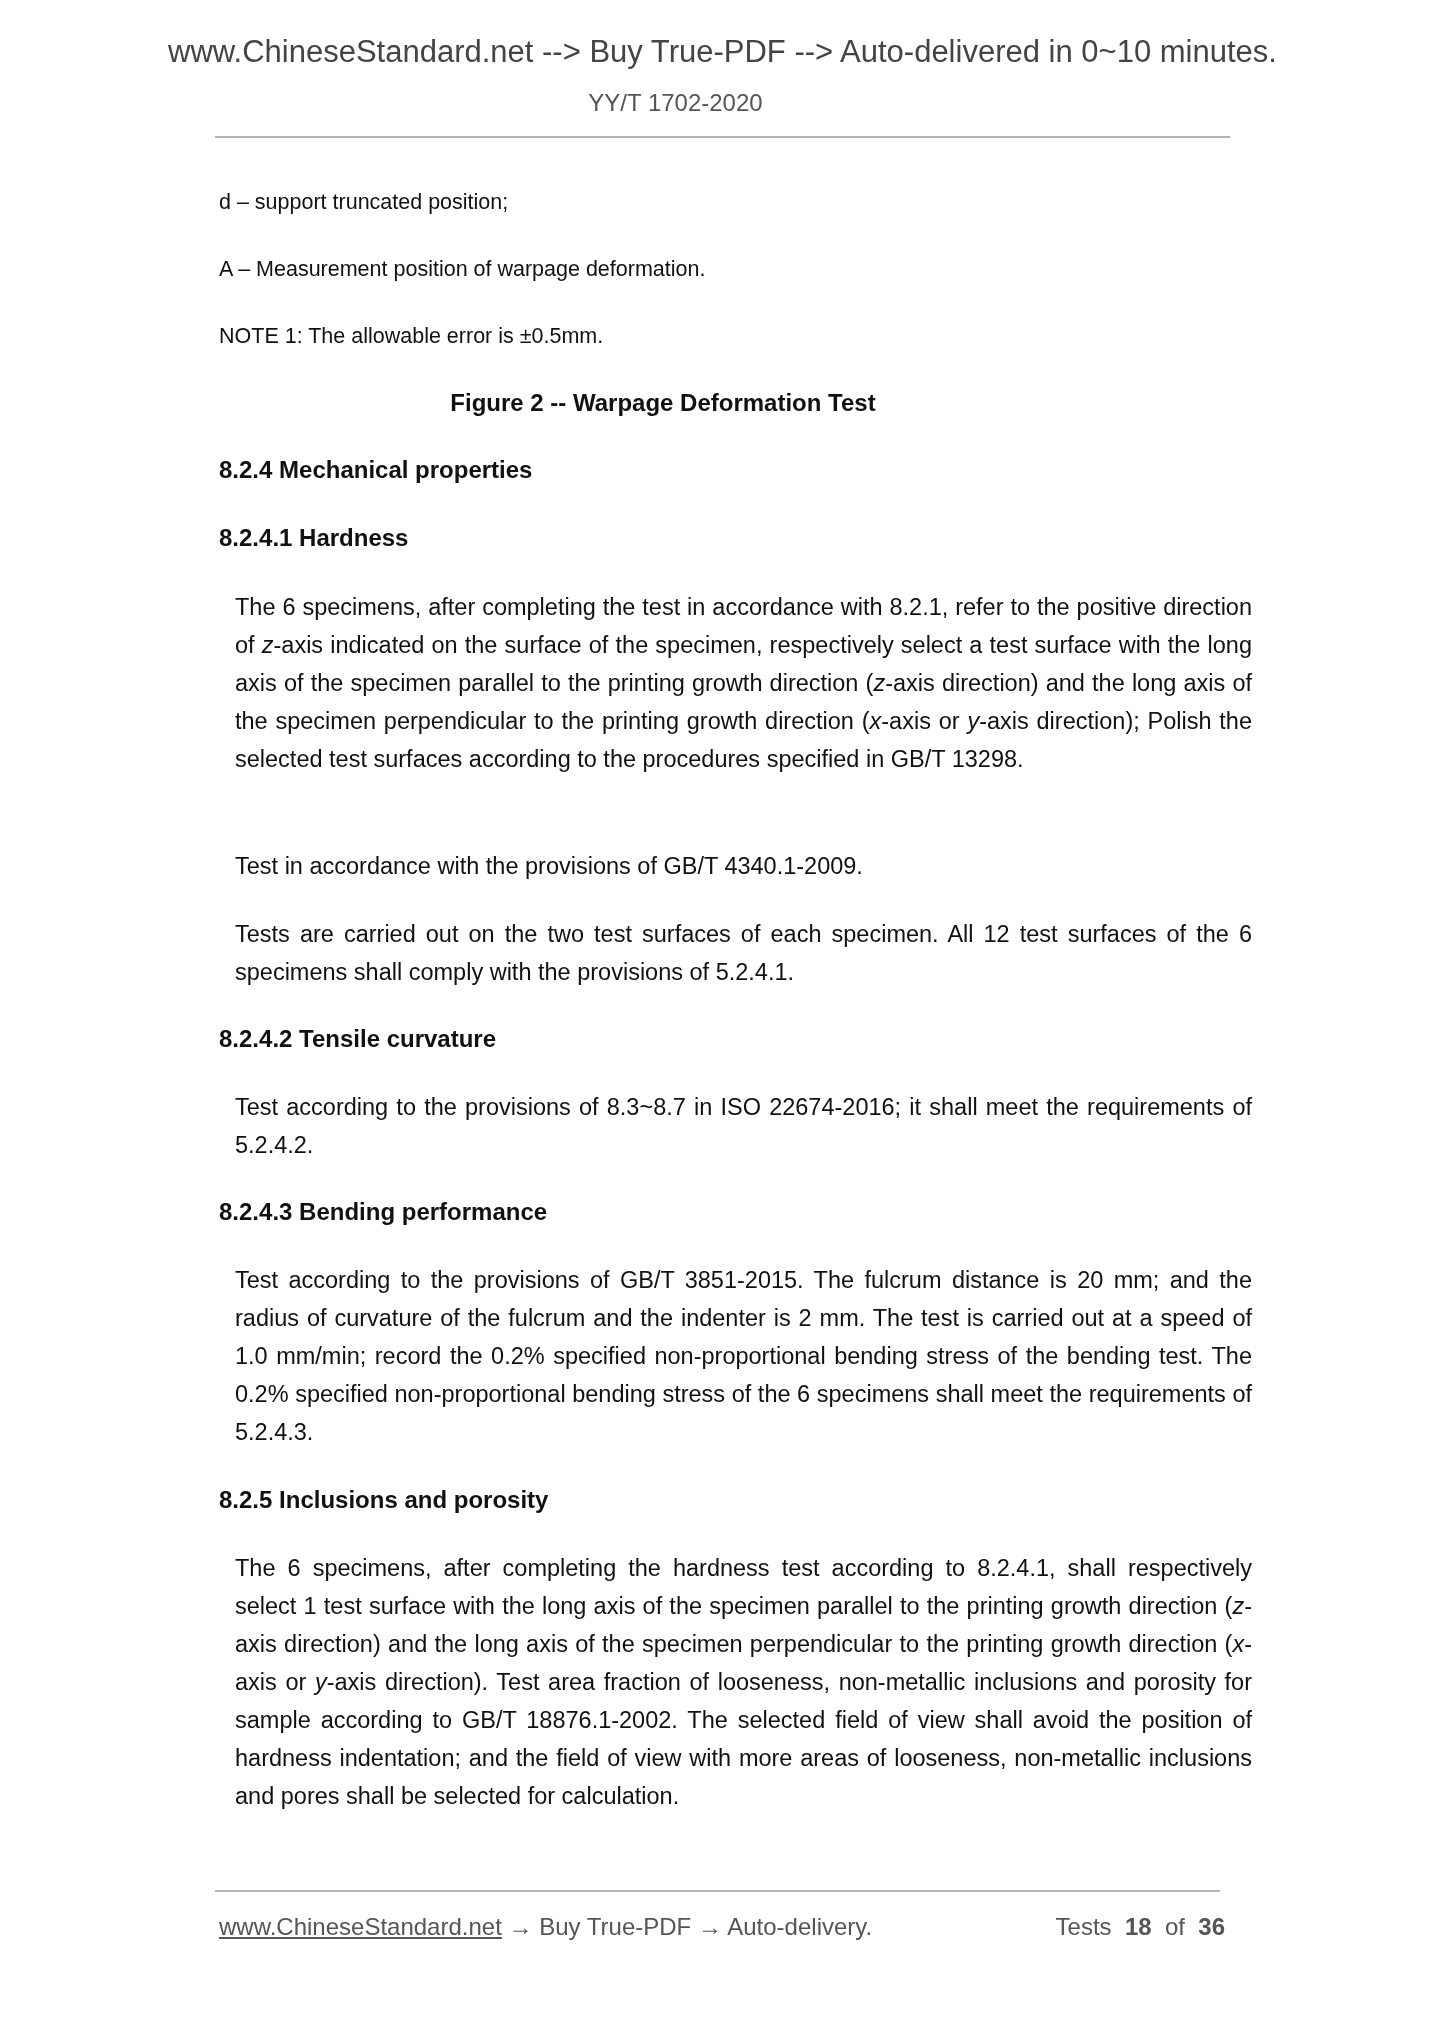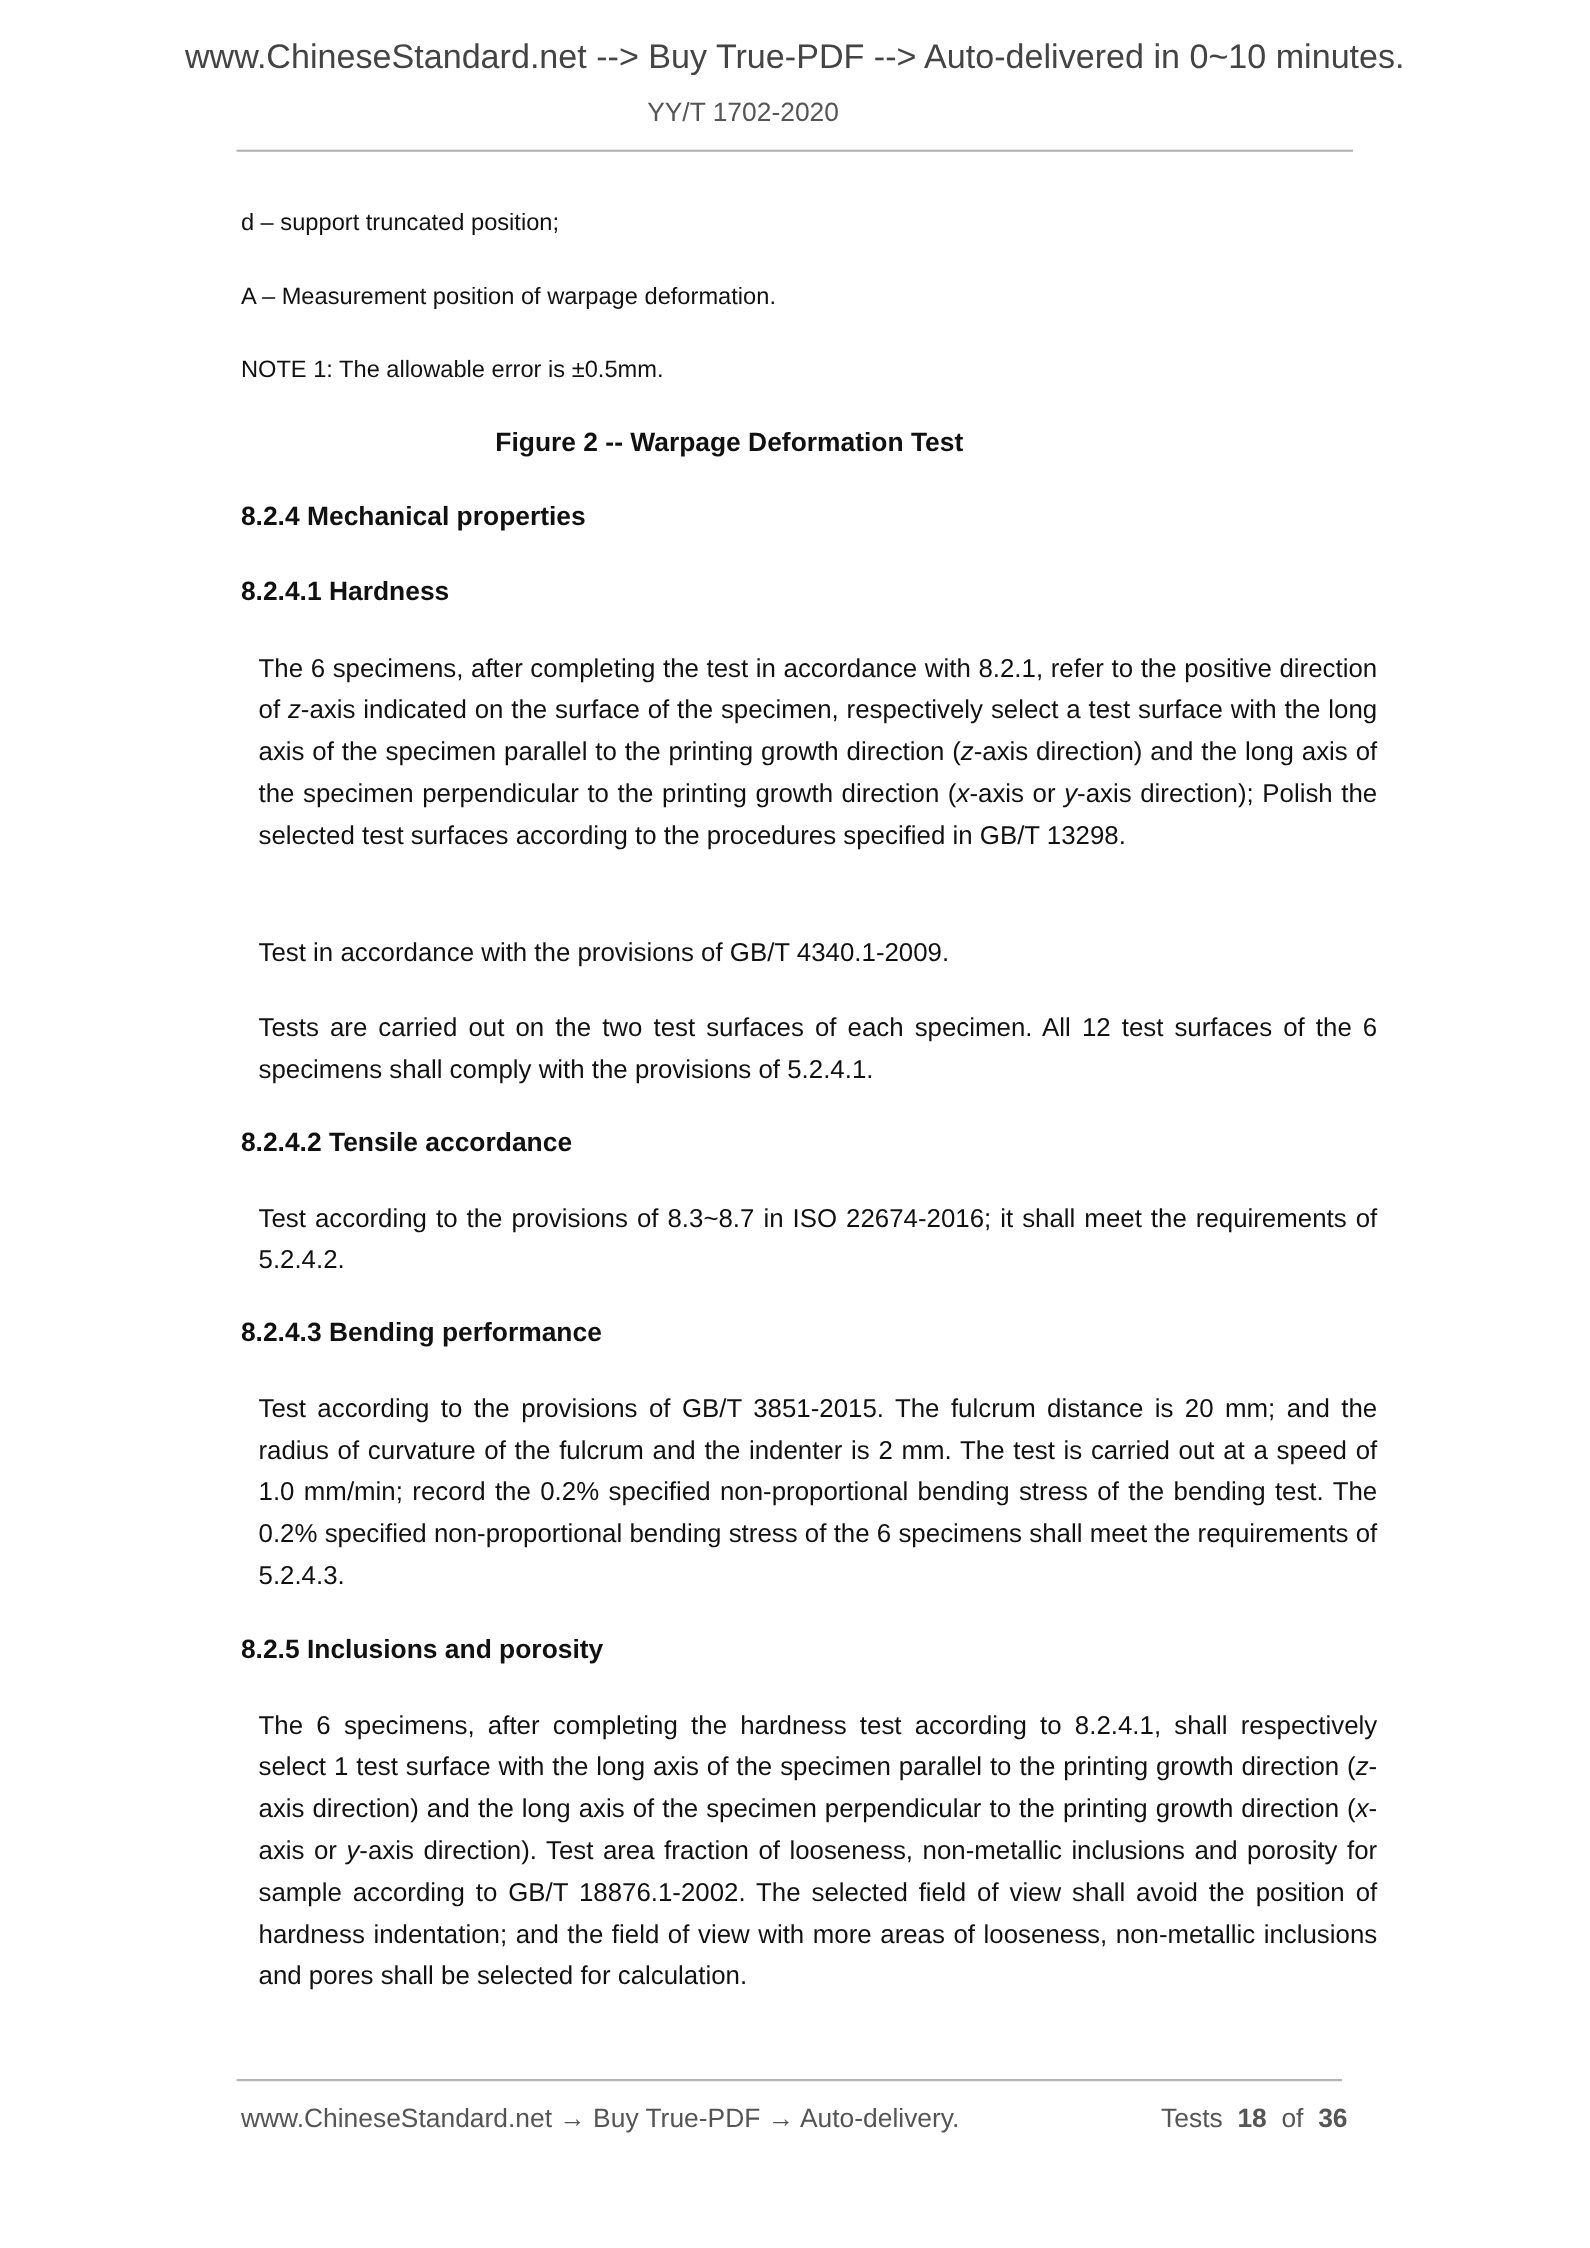--- a/index.html
+++ b/index.html
@@ -12,21 +12,21 @@
   .rule-top { position: absolute; left: 215px; width: 1015px; top: 136px; height: 2px; background: #b4b4b4; }
   .rule-bottom { position: absolute; left: 215px; width: 1005px; top: 1890px; height: 2px; background: #b4b4b4; }
   .block { position: absolute; left: 219px; width: 1017px; font-size: 23.5px; line-height: 38px; margin-left: 16px; }
   .line { position: absolute; left: 219px; font-size: 21.5px; line-height: 30px; white-space: nowrap; }
   .caption { position: absolute; left: 0; width: 1252px; text-align: center; font-weight: bold;
              font-size: 24px; line-height: 32px; padding-left: 37px; }
   .h { position: absolute; left: 219px; font-weight: bold; font-size: 24px; line-height: 32px; white-space: nowrap; }
   .just { text-align: justify; text-align-last: left; }
   .footer { position: absolute; left: 219px; width: 1006px; top: 1910px; font-size: 24px;
             color: #555555; line-height: 34px; }
-  .footer .link { color: #555555; }
+  .footer .link { color: #555555; text-decoration: underline; }
   .footer .right { position: absolute; right: 0; top: 0; }
   .footer .right b { font-weight: bold; }
   .arrow { display: inline-block; }
 </style>
 </head>
 <body>
 
 <div class="hdr1">www.ChineseStandard.net --&gt; Buy True-PDF --&gt; Auto-delivered in 0~10 minutes.</div>
 <div class="hdr2">YY/T 1702-2020</div>
 <div class="rule-top"></div>
@@ -40,21 +40,21 @@
 <div class="h" style="top:454px">8.2.4 Mechanical properties</div>
 <div class="h" style="top:522px">8.2.4.1 Hardness</div>
 
 <div class="block just" style="top:588px">
   <span>The 6 specimens, after completing the test in accordance with 8.2.1, refer to the positive direction of </span><i>z</i><span>-axis indicated on the surface of the specimen, respectively select a test surface with the long axis of the specimen parallel to the printing growth direction (</span><i>z</i><span>-axis direction) and the long axis of the specimen perpendicular to the printing growth direction (</span><i>x</i><span>-axis or </span><i>y</i><span>-axis direction); Polish the selected test surfaces according to the procedures specified in GB/T 13298.</span>
 </div>
 
 <div class="block just" style="top:847px">Test in accordance with the provisions of GB/T 4340.1-2009.</div>
 <div class="block just" style="top:915px">Tests are carried out on the two test surfaces of each specimen. All 12 test surfaces of the 6 specimens shall comply with the provisions of 5.2.4.1.</div>
 
-<div class="h" style="top:1023px">8.2.4.2 Tensile accordance</div>
+<div class="h" style="top:1023px">8.2.4.2 Tensile curvature</div>
 <div class="block just" style="top:1088px">Test according to the provisions of 8.3~8.7 in ISO 22674-2016; it shall meet the requirements of 5.2.4.2.</div>
 
 <div class="h" style="top:1196px">8.2.4.3 Bending performance</div>
 <div class="block just" style="top:1261px">Test according to the provisions of GB/T 3851-2015. The fulcrum distance is 20 mm; and the radius of curvature of the fulcrum and the indenter is 2 mm. The test is carried out at a speed of 1.0 mm/min; record the 0.2% specified non-proportional bending stress of the bending test. The 0.2% specified non-proportional bending stress of the 6 specimens shall meet the requirements of 5.2.4.3.</div>
 
 <div class="h" style="top:1484px">8.2.5 Inclusions and porosity</div>
 <div class="block just" style="top:1549px">
   <span>The 6 specimens, after completing the hardness test according to 8.2.4.1, shall respectively select 1 test surface with the long axis of the specimen parallel to the printing growth direction (</span><i>z</i><span>-axis direction) and the long axis of the specimen perpendicular to the printing growth direction (</span><i>x</i><span>-axis or </span><i>y</i><span>-axis direction). Test area fraction of looseness, non-metallic inclusions and porosity for sample according to GB/T 18876.1-2002. The selected field of view shall avoid the position of hardness indentation; and the field of view with more areas of looseness, non-metallic inclusions and pores shall be selected for calculation.</span>
 </div>
 

